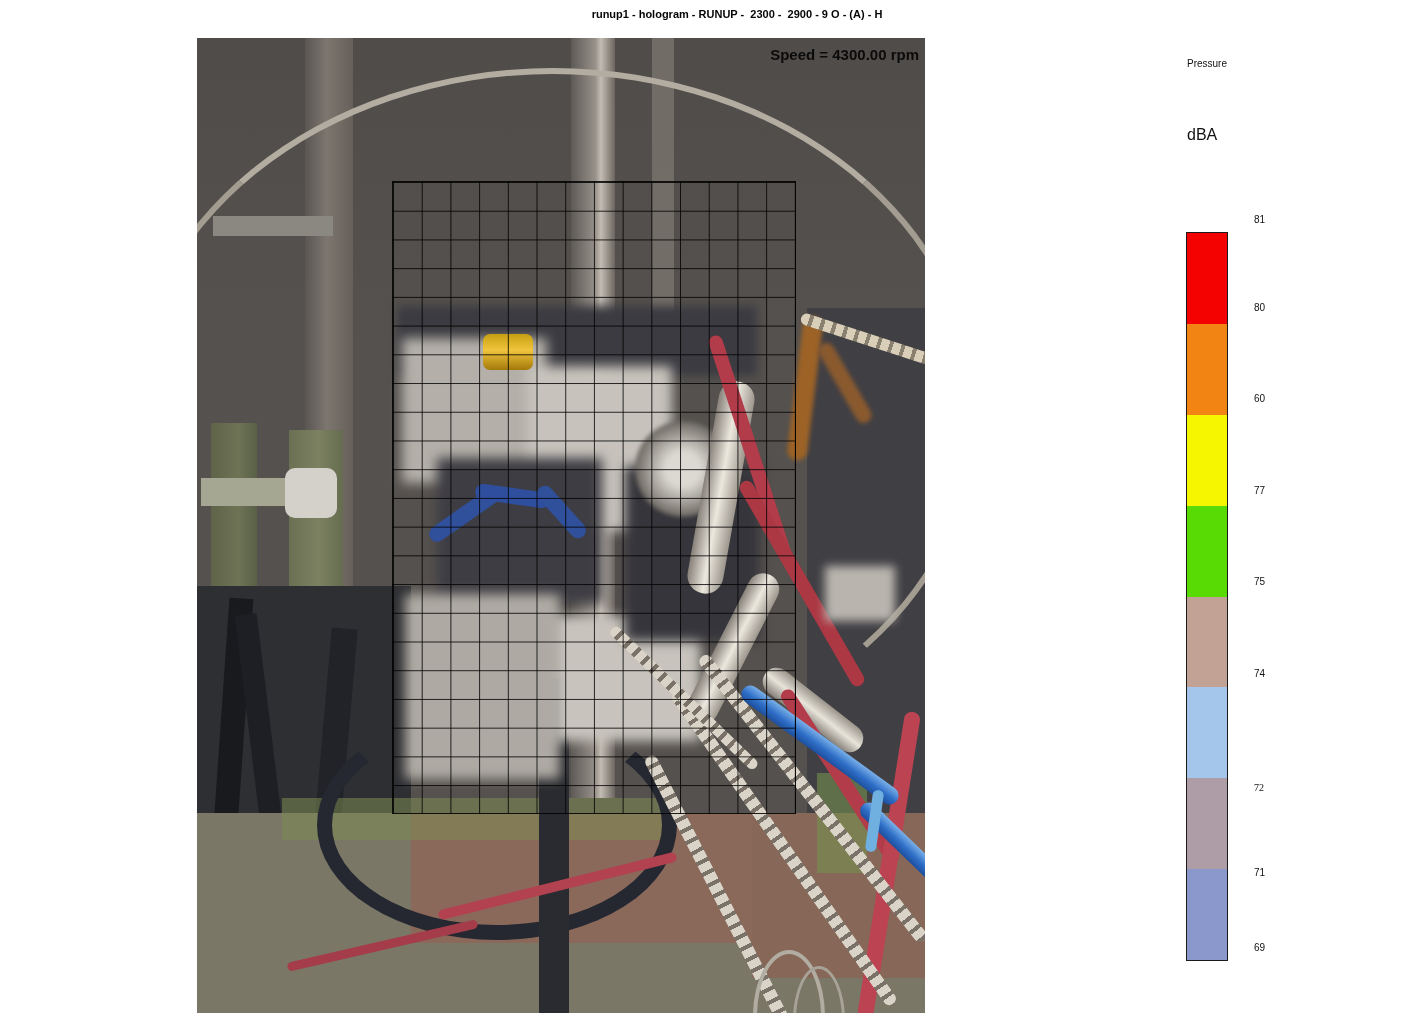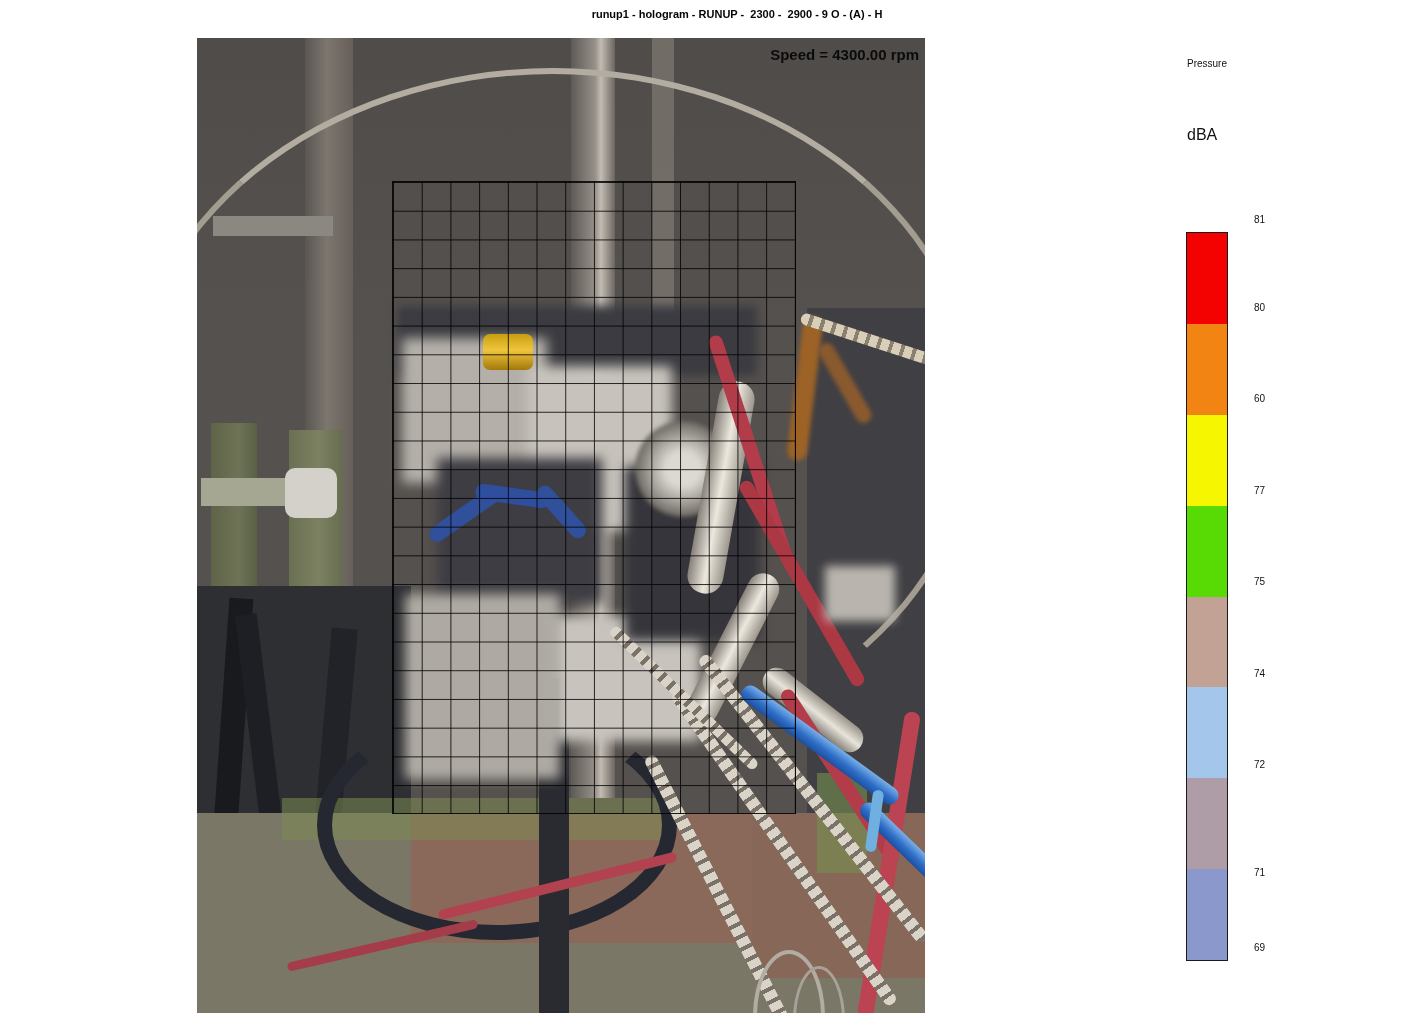--- a/index.html
+++ b/index.html
@@ -184,18 +184,18 @@
       <div class="seg" style="background: rgb(174, 157, 166);"></div>
       <div class="seg" style="background: rgb(139, 152, 203);"></div>
     </div>
   <div class="tick-rail" id="tick-rail">
       <span style="top: 4px;">81</span>
       <span style="top: 91.5px;">80</span>
       <span style="top: 183px;">60</span>
       <span style="top: 274.5px;">77</span>
       <span style="top: 366px;">75</span>
       <span style="top: 457.5px;">74</span>
-      <span style="top: 549px;">72</span>
+      <span style="top: 572px; font-family: Liberation Serif, serif;">72</span>
       <span style="top: 640.5px; margin-top: 16px;">71</span>
       <span style="top: 732px;">69</span>
     </div>
 
 </div>
 
 </body></html>

